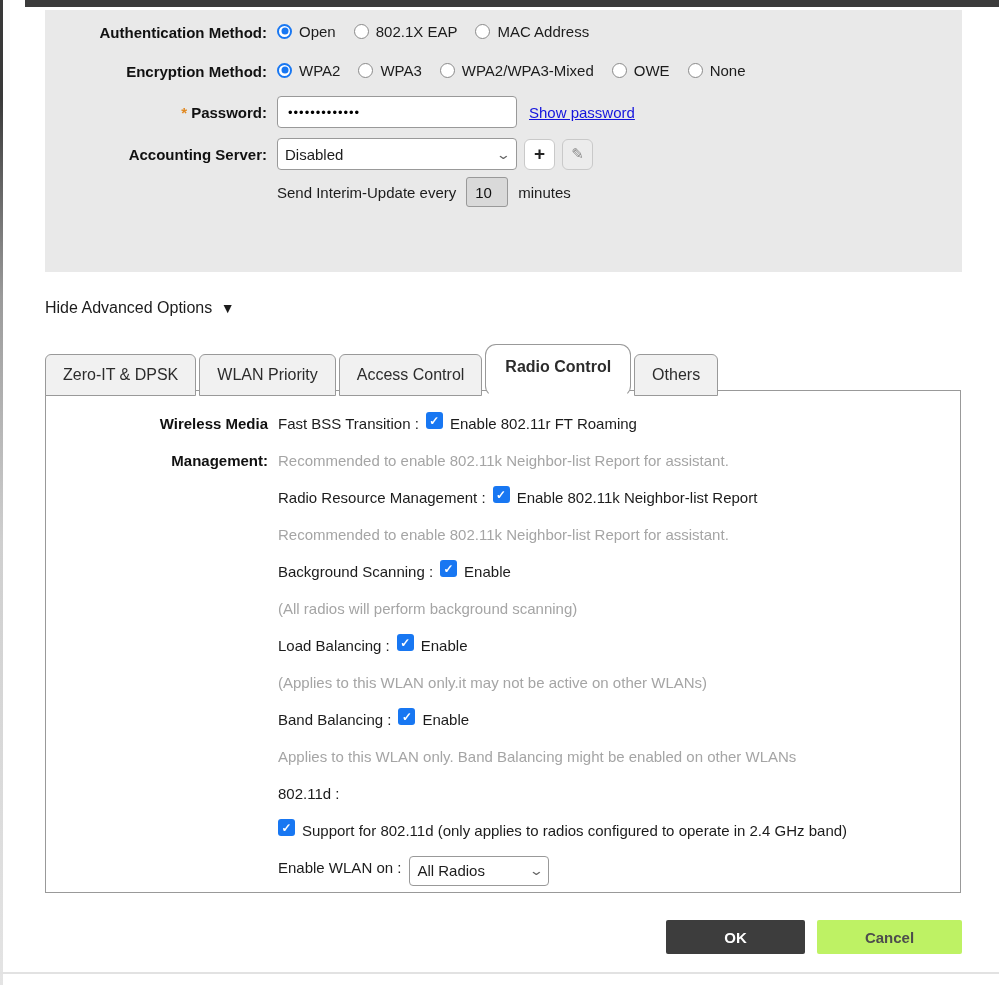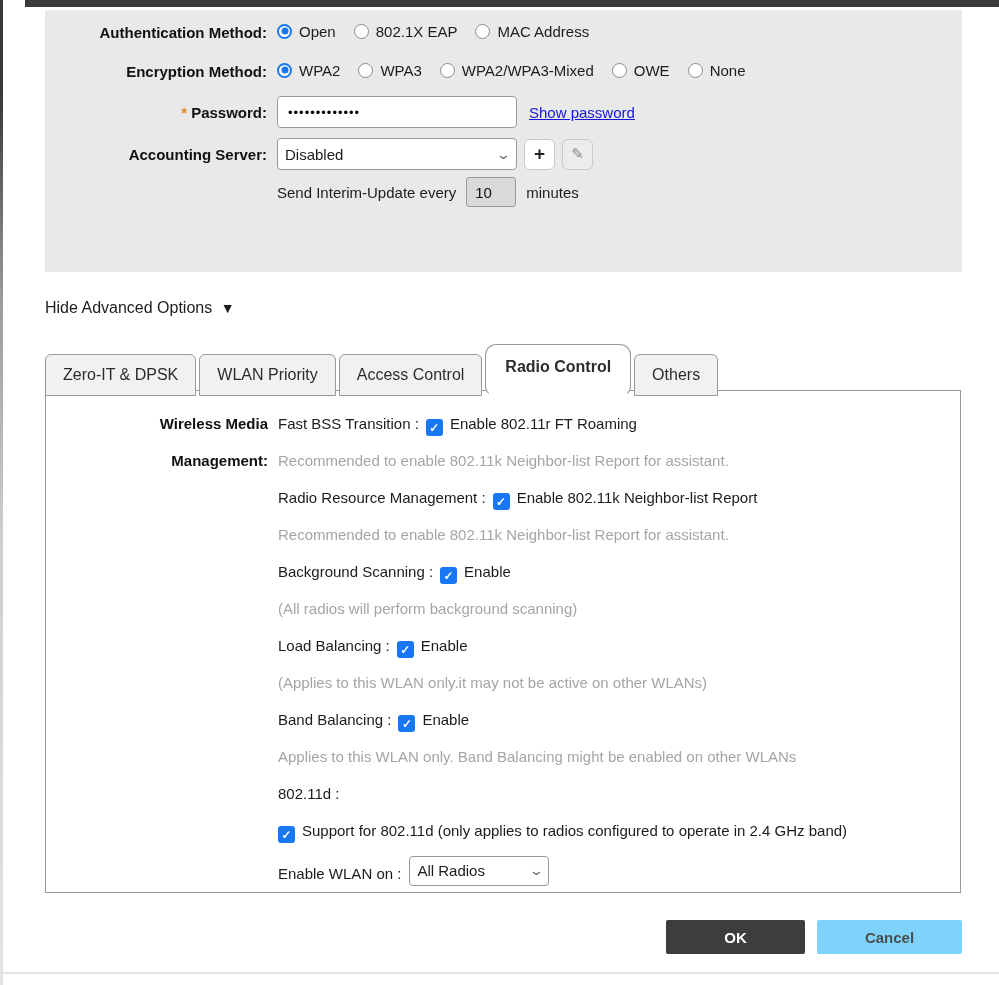--- a/index.html
+++ b/index.html
@@ -34,48 +34,48 @@
   .link { color:#1414dd; text-decoration:underline; margin-left:12px; cursor:pointer; }
   .select { height:32px; border:1px solid #999; border-radius:4px; background:#fff;
     display:inline-flex; align-items:center; justify-content:space-between; padding:0 7px; }
   .select .chev { color:#666; font-size:13px; margin-left:8px; transform:scaleX(1.4); }
   .sel-wide { width:240px; }
   .sel-small { width:140px; height:30px; }
   .sq-btn { width:31px; height:31px; border:1px solid #c9c9c9; border-radius:6px; background:#fff;
     display:inline-flex; align-items:center; justify-content:center; margin-left:7px;
     font-size:19px; font-weight:bold; color:#222; }
   .sq-btn.edit { background:#ececec; color:#8a8a8a; font-size:15px; font-weight:normal; }
-  .mini-input { width:50px; height:30px; background:#d9d9d9; border:1px solid #999; border-radius:3px;
+  .mini-input { width:42px; height:30px; background:#d9d9d9; border:1px solid #999; border-radius:3px;
     padding:0 8px; margin:0 10px; font-family:"Liberation Sans", sans-serif; font-size:15px; color:#111; }
   
   .adv-toggle { position:absolute; left:45px; top:299px; font-size:16px; color:#1c1c1c; cursor:pointer; }
   .adv-toggle .arrow { font-size:14px; margin-left:4px; }
   
   .tabs { position:absolute; left:45px; top:344px; display:flex; align-items:flex-end; z-index:3; }
   .tab { background:#f1f1f1; border:1px solid #999; border-radius:6px 6px 0 0; margin-right:3px;
     padding:11px 17px 11px; font-size:16px; color:#2c2c2c; cursor:pointer; }
   .tab.active { background:#fff; font-weight:bold; padding:13px 19px 20px; border-bottom:1px solid #fff;
     margin-bottom:-1px;border-radius:11px; }
   
   .rc-panel { position:absolute; left:45px; top:390px; width:916px; height:503px;
     background:#fff; border:1px solid #999; padding-top:21px; z-index:1; }
   .rc-row { display:flex; align-items:flex-start; margin-bottom:13px; line-height:24px; }
   .rc-label-col { width:232px; flex:0 0 232px; text-align:right; font-weight:bold; padding-right:10px; color:#111; }
-  .rc-content { flex:1; display:flex; align-items:flex-end; flex-wrap:wrap; }
+  .rc-content { flex:1; display:flex; align-items:flex-start; flex-wrap:wrap; }
   .cbx { width:17px; height:17px; border-radius:3px; background:#1877f2; color:#fff;
     display:inline-flex; align-items:center; justify-content:center; font-size:12px; font-weight:bold;
     margin:0 7px; flex:0 0 17px; }
   .cbx.first { margin-left:0; }
   .rc-note { color:#a5a5a5; }
   .rc-plain { color:#1c1c1c; }
   
   .btn { position:absolute; top:920px; height:34px; border:none; border-radius:2px;
     font-family:"Liberation Sans", sans-serif; font-size:15px; font-weight:bold; cursor:pointer; }
   .btn-ok { left:666px; width:139px; background:#3d3d3d; color:#fff; }
-  .btn-cancel { left:817px; width:145px; background:#7dd3fc; color:#4d4d4d; }
+  .btn-cancel { left:817px; width:145px; background:#bef264; color:#4d4d4d; }
   .bottom-line { position:absolute; left:0; top:972px; width:999px; height:2px; background:#e2e2e2; }
 </style>
 </head>
 <body>
 
 <div class="left-strip"></div>
 <div class="top-bar"></div>
 
 <div class="gray-panel">
 

